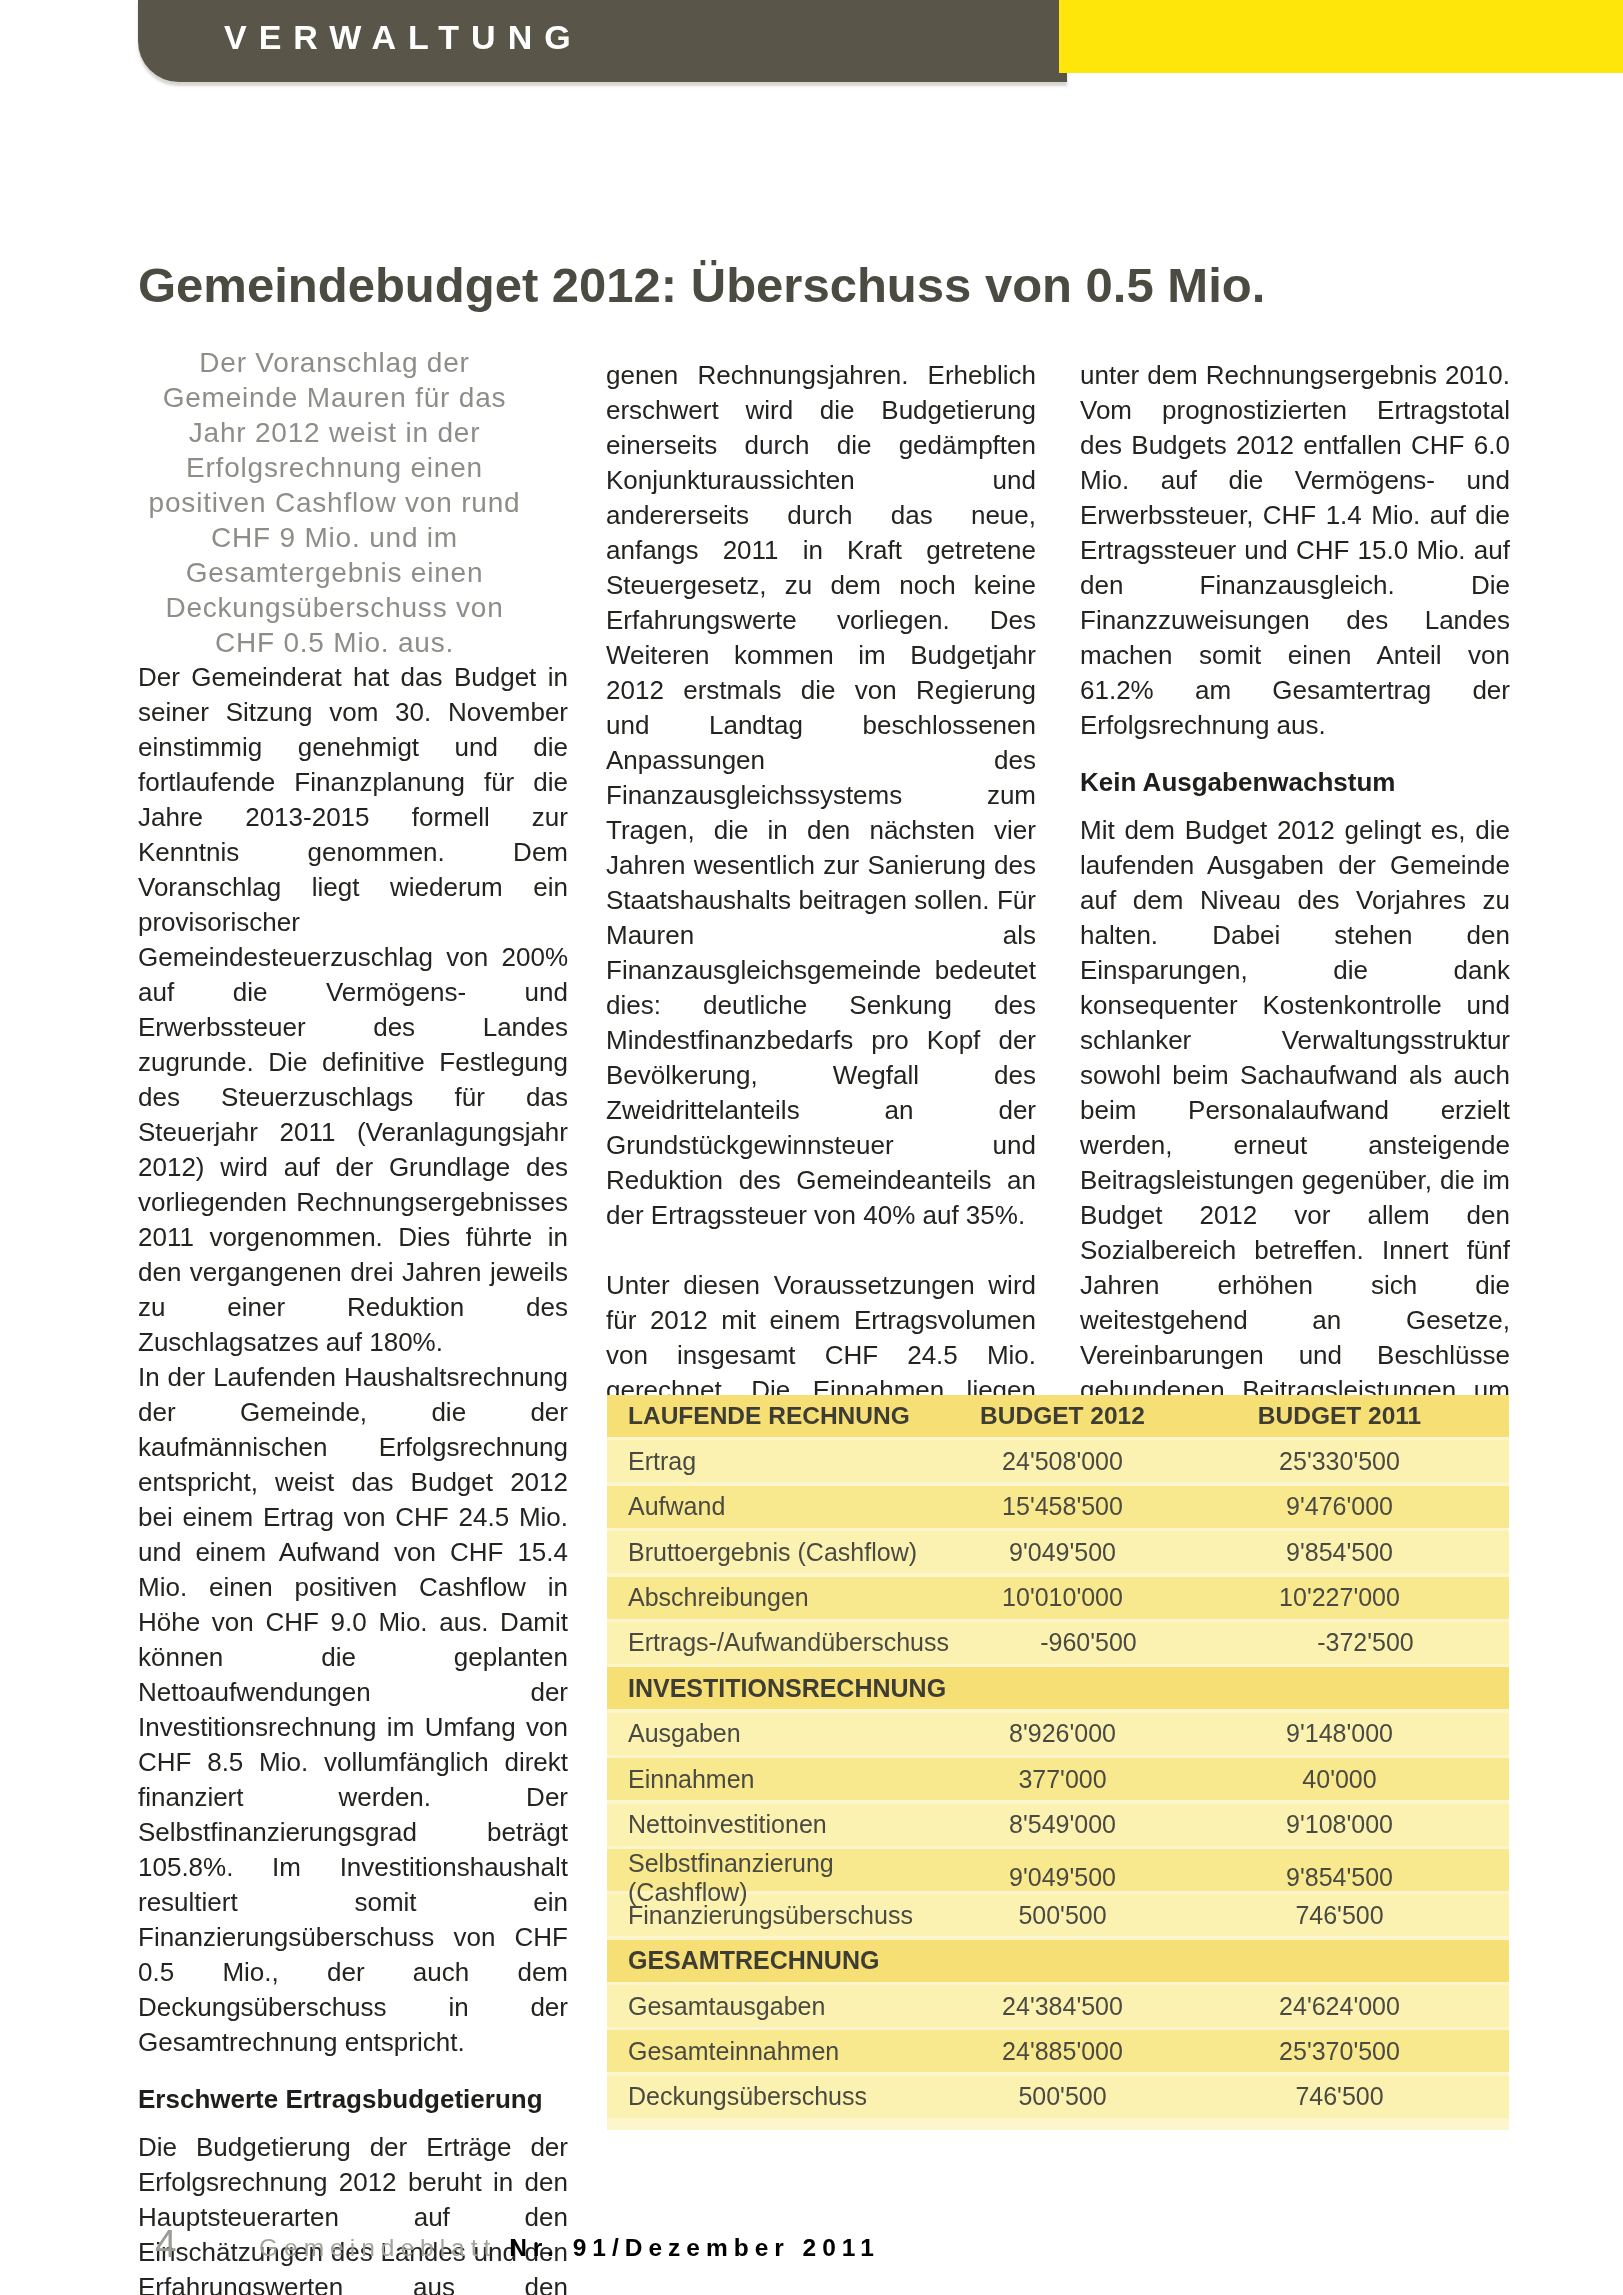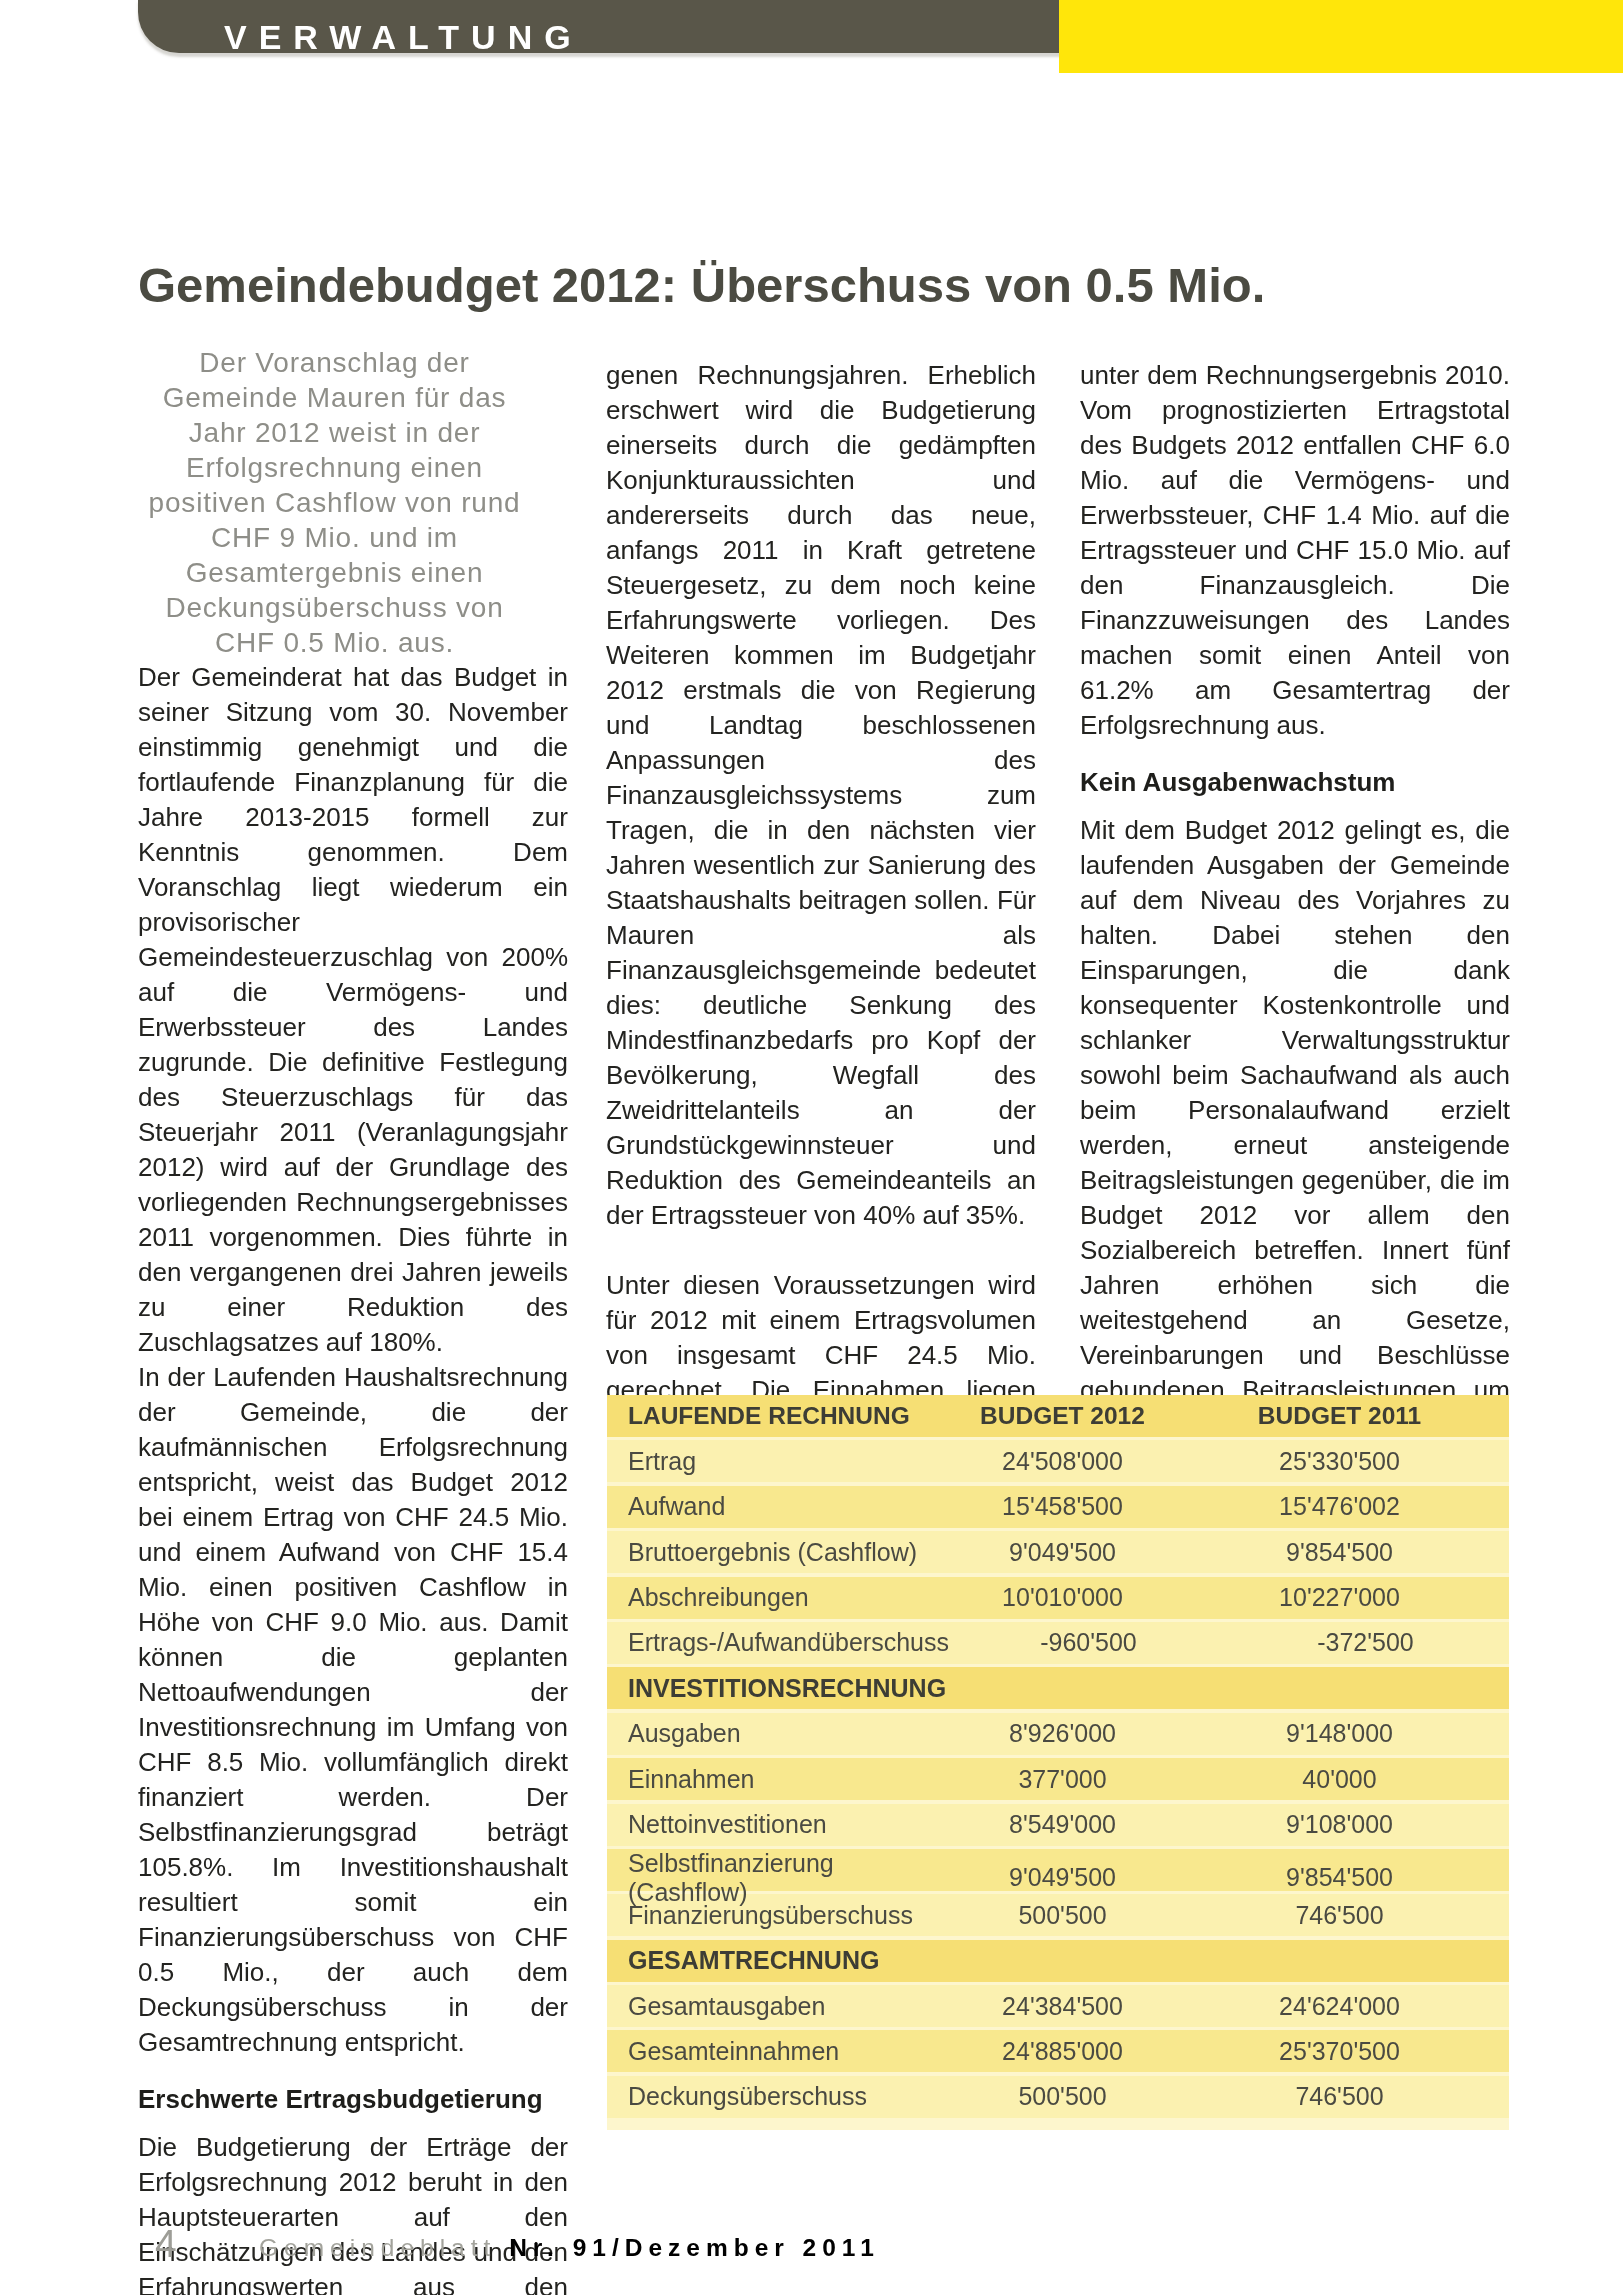--- a/index.html
+++ b/index.html
@@ -3,21 +3,21 @@
 <meta charset="utf-8">
 <style>
   html,body{margin:0;padding:0;}
   body{
     width:1623px;height:2295px;position:relative;background:#ffffff;
     font-family:"Liberation Sans", sans-serif;overflow:hidden;
     color:var(--body_text);
   }
   
   .topbar{
-    position:absolute;left:138px;top:0;width:929px;height:53px;
+    position:absolute;left:138px;top:0;width:929px;height:82px;
     background:var(--header_bar);
     border-bottom-left-radius:41px;
     box-shadow:0 3.4px 2.5px rgba(90,87,73,0.25);
   }
   .topbar-label{
     display:block;line-height:74px;padding-left:86px;
     color:#ffffff;font-size:34px;font-weight:bold;letter-spacing:12px;
   }
   .accent-block{
     position:absolute;left:1059px;top:0;width:564px;height:73px;
@@ -112,21 +112,21 @@
   </div>
   <div>
       <div class="t-row pale">
         <span class="t-label">Ertrag</span>
         <span class="t-num">24'508'000</span>
         <span class="t-num">25'330'500</span>
       </div>
       <div class="t-row medium">
         <span class="t-label">Aufwand</span>
         <span class="t-num">15'458'500</span>
-        <span class="t-num">15'476'002</span>
+        <span class="t-num">9'476'000</span>
       </div>
       <div class="t-row pale">
         <span class="t-label">Bruttoergebnis (Cashflow)</span>
         <span class="t-num">9'049'500</span>
         <span class="t-num">9'854'500</span>
       </div>
       <div class="t-row medium">
         <span class="t-label">Abschreibungen</span>
         <span class="t-num">10'010'000</span>
         <span class="t-num">10'227'000</span>

